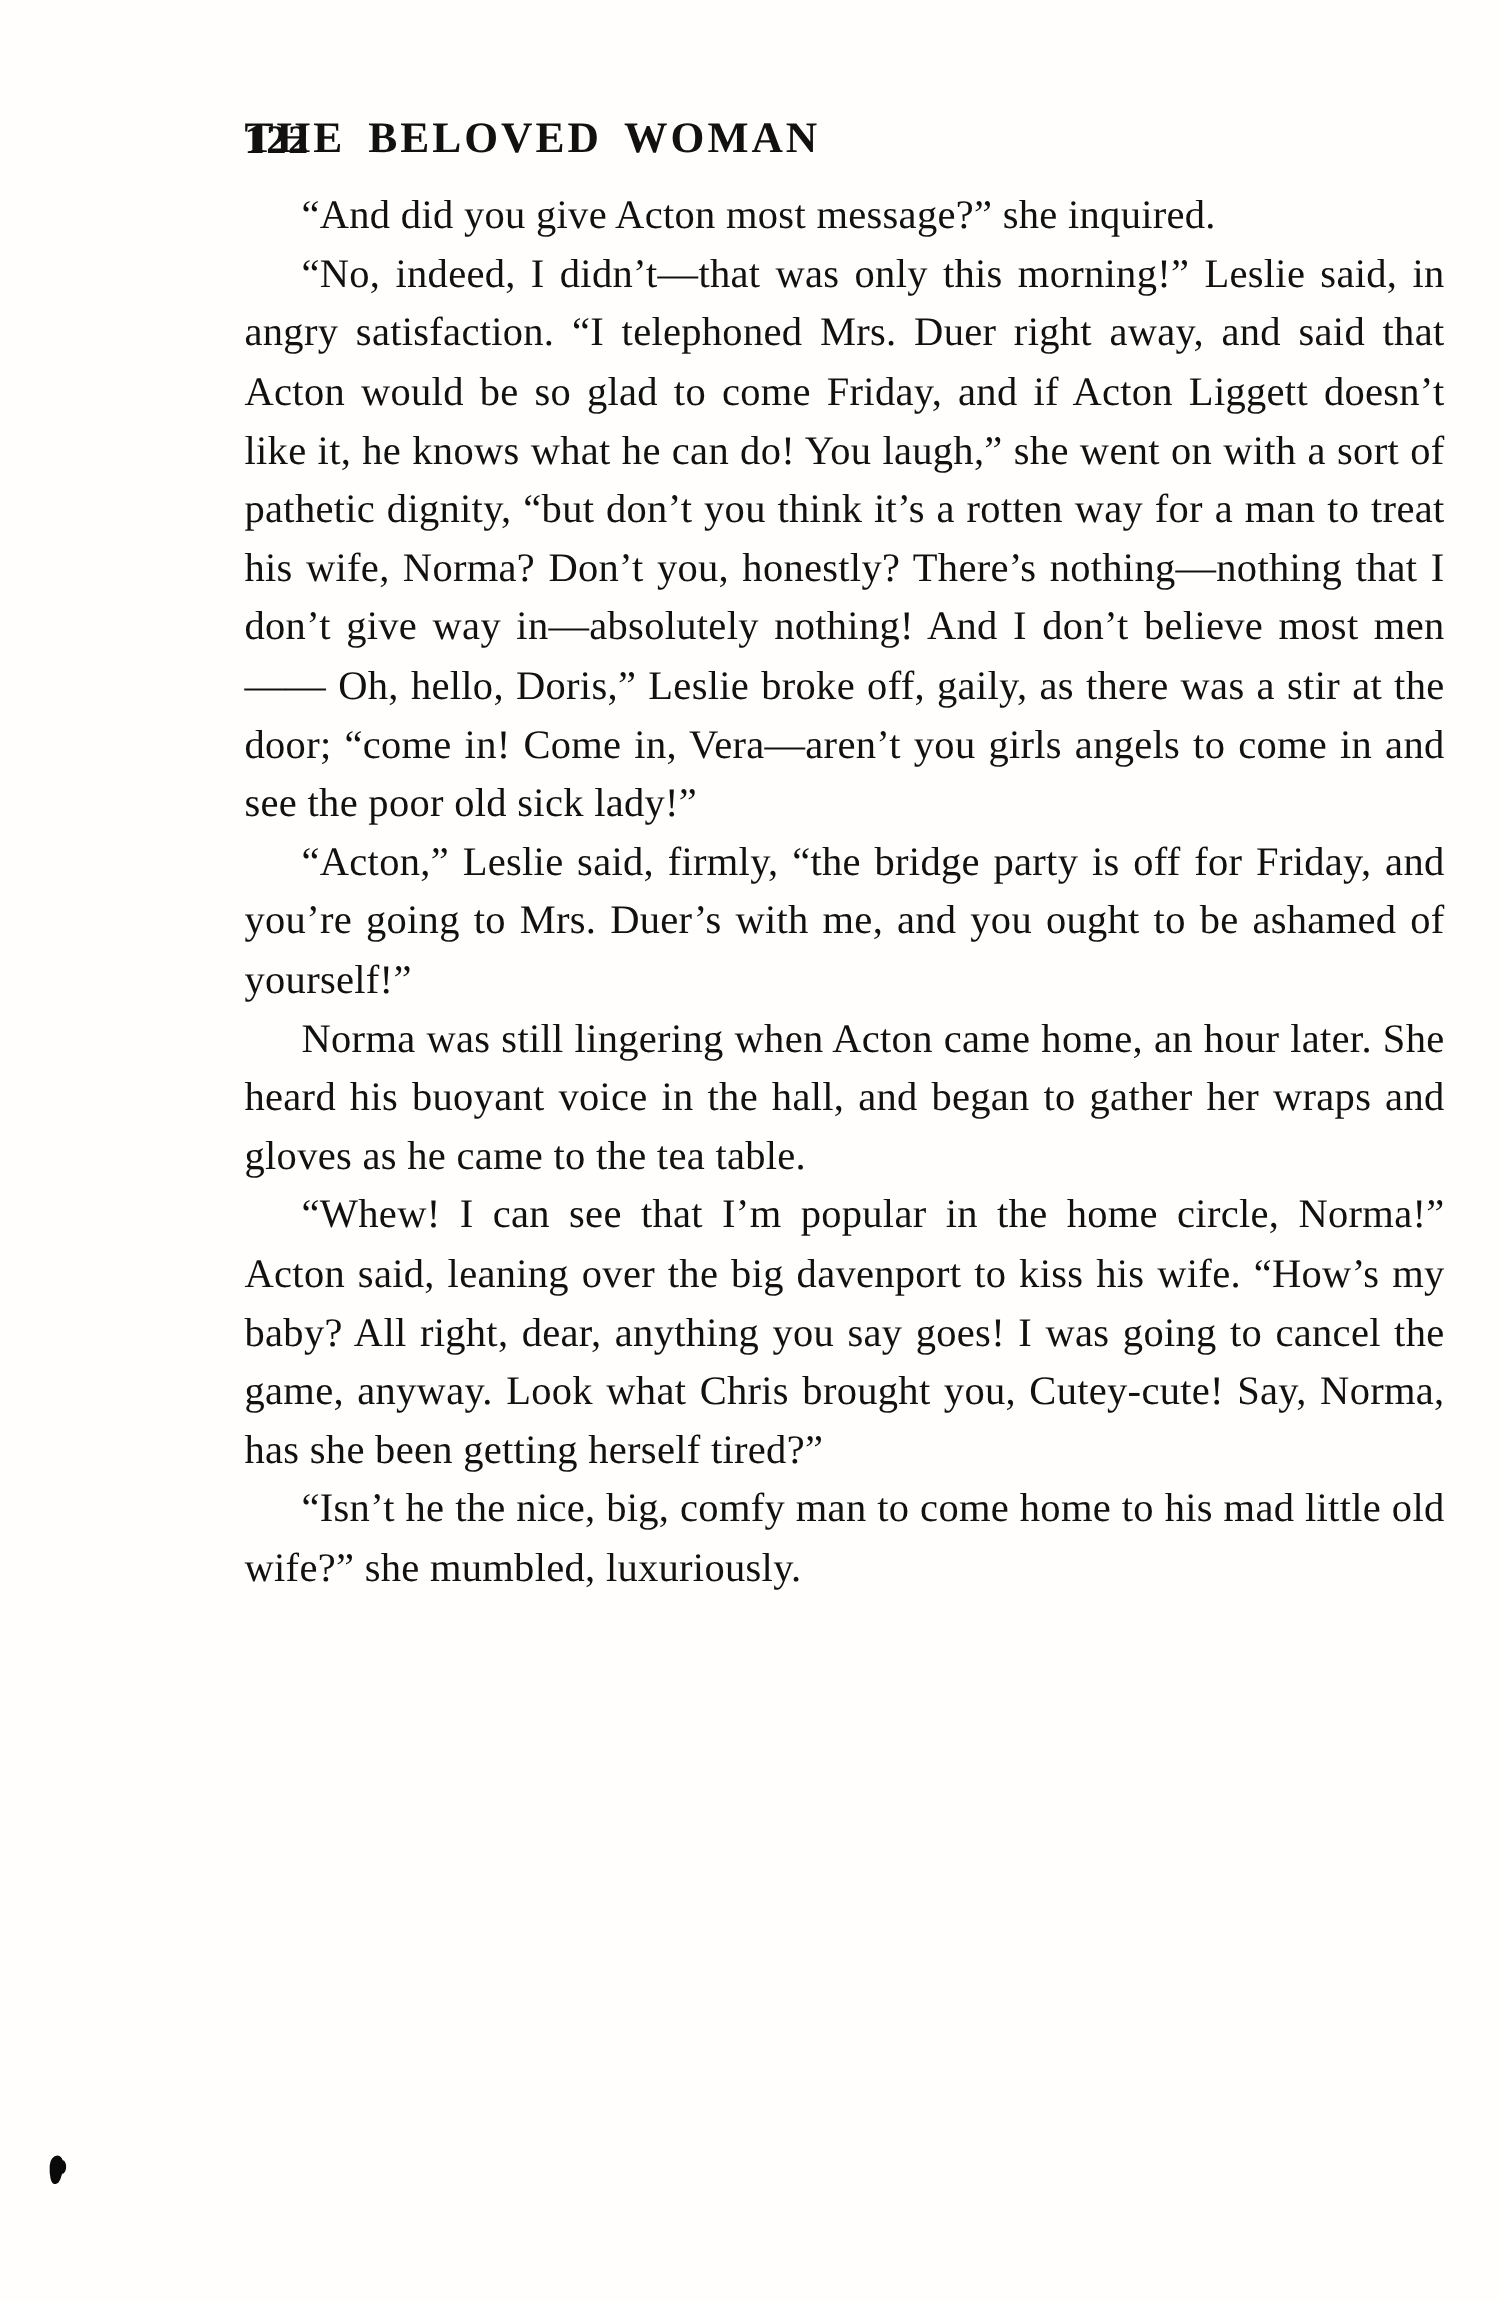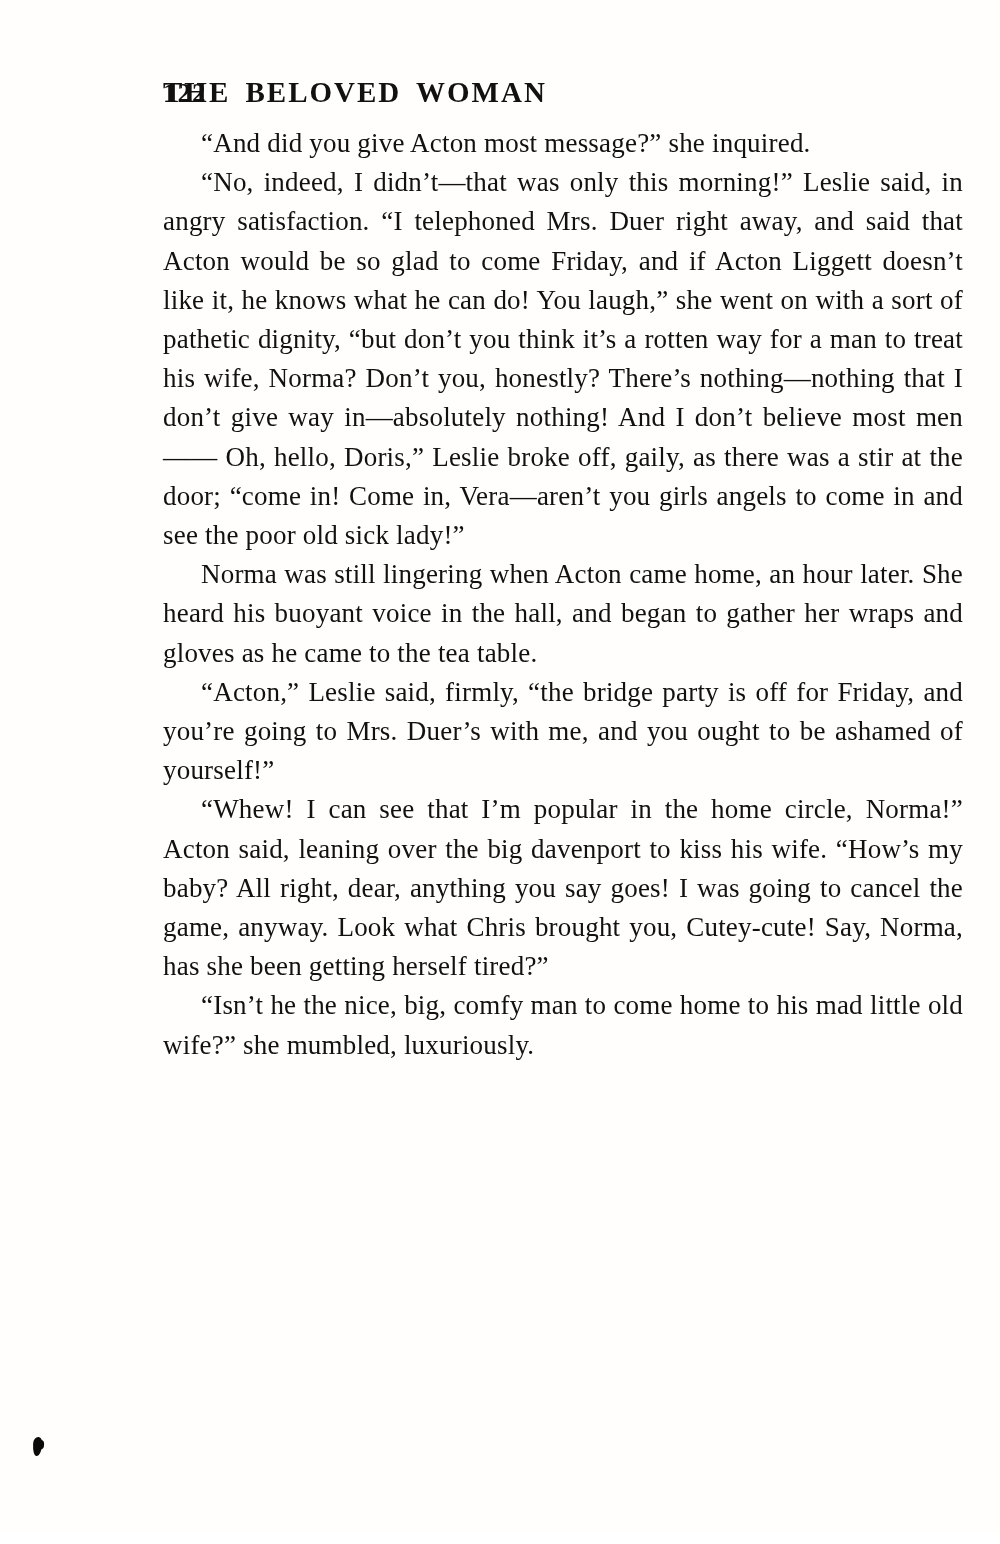--- a/index.html
+++ b/index.html
@@ -84,21 +84,21 @@
 <div class="page">
 
   <div class="running-header">
     <span class="page-number">122</span>
     <span class="page-title">THE BELOVED WOMAN</span>
   </div>
 
   <div class="text-block">
     <p>“And did you give Acton most message?” she inquired.</p>
     <p>“No, indeed, I didn’t—that was only this morning!” Leslie said, in angry satisfaction. “I telephoned Mrs. Duer right away, and said that Acton would be so glad to come Friday, and if Acton Liggett doesn’t like it, he knows what he can do!  You laugh,” she went on with a sort of pathetic dignity, “but don’t you think it’s a rotten way for a man to treat his wife, Norma? Don’t you, honestly?  There’s nothing—nothing that I don’t give way in—absolutely nothing!  And I don’t believe most men——  Oh, hello, Doris,” Leslie broke off, gaily, as there was a stir at the door; “come in!  Come in, Vera—aren’t you girls angels to come in and see the poor old sick lady!”</p>
+    <p>“Acton,” Leslie said, firmly, “the bridge party is off for Friday, and you’re going to Mrs. Duer’s with me, and you ought to be ashamed of yourself!”</p>
     <p>Norma was still lingering when Acton came home, an hour later.  She heard his buoyant voice in the hall, and began to gather her wraps and gloves as he came to the tea table.</p>
-    <p>“Acton,” Leslie said, firmly, “the bridge party is off for Friday, and you’re going to Mrs. Duer’s with me, and you ought to be ashamed of yourself!”</p>
     <p>“Whew!  I can see that I’m popular in the home circle, Norma!” Acton said, leaning over the big davenport to kiss his wife.  “How’s my baby?  All right, dear, anything you say goes!  I was going to cancel the game, anyway.  Look what Chris brought you, Cutey-cute!  Say, Norma, has she been getting herself tired?”</p>
     <p>“Isn’t he the nice, big, comfy man to come home to his mad little old wife?” she mumbled, luxuriously.</p>
   </div>
 
   <div class="ink-mark"></div>
 
 </div>
 
 </body></html>

